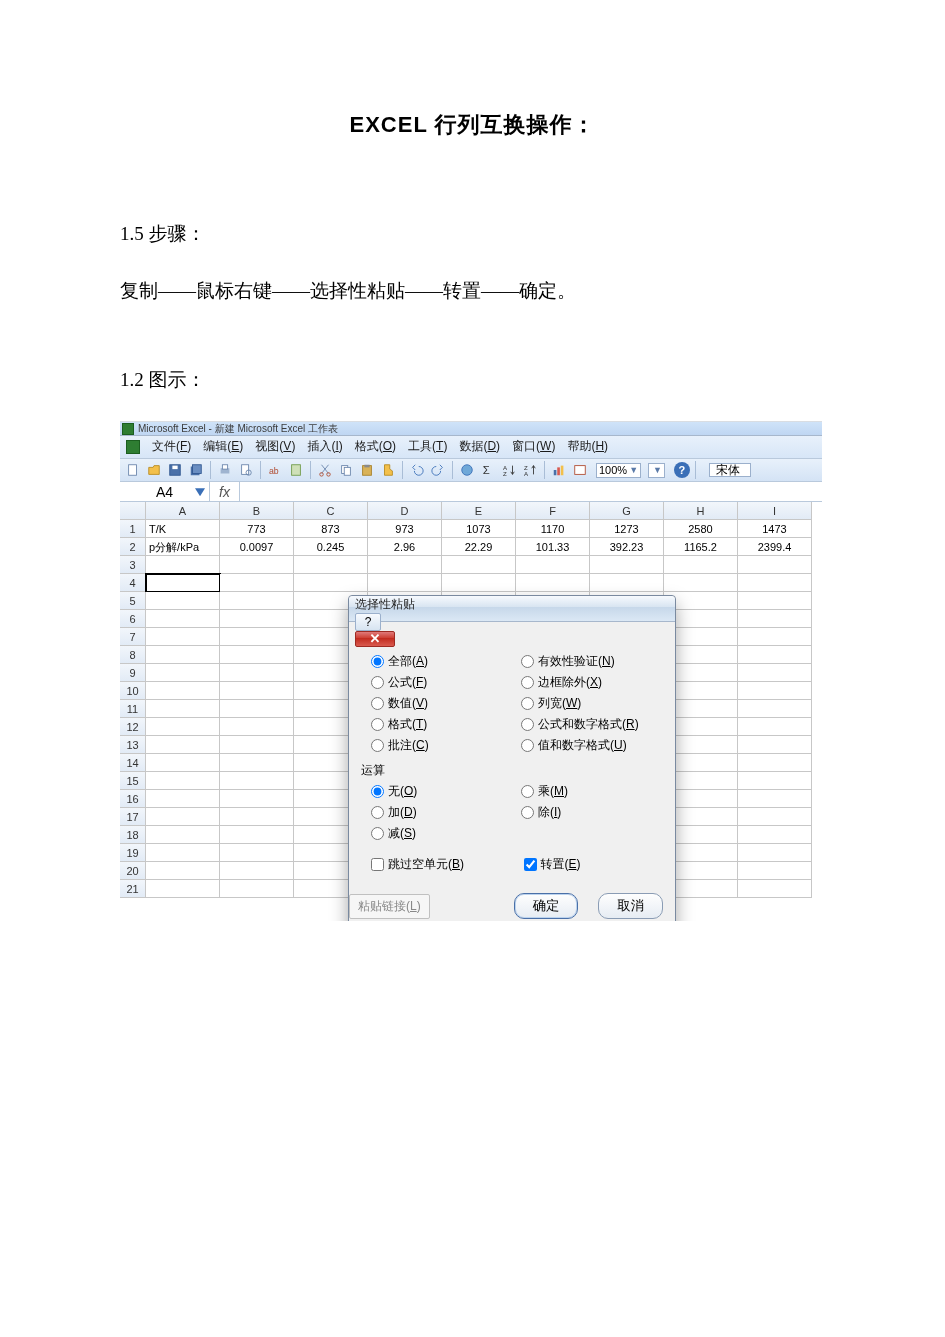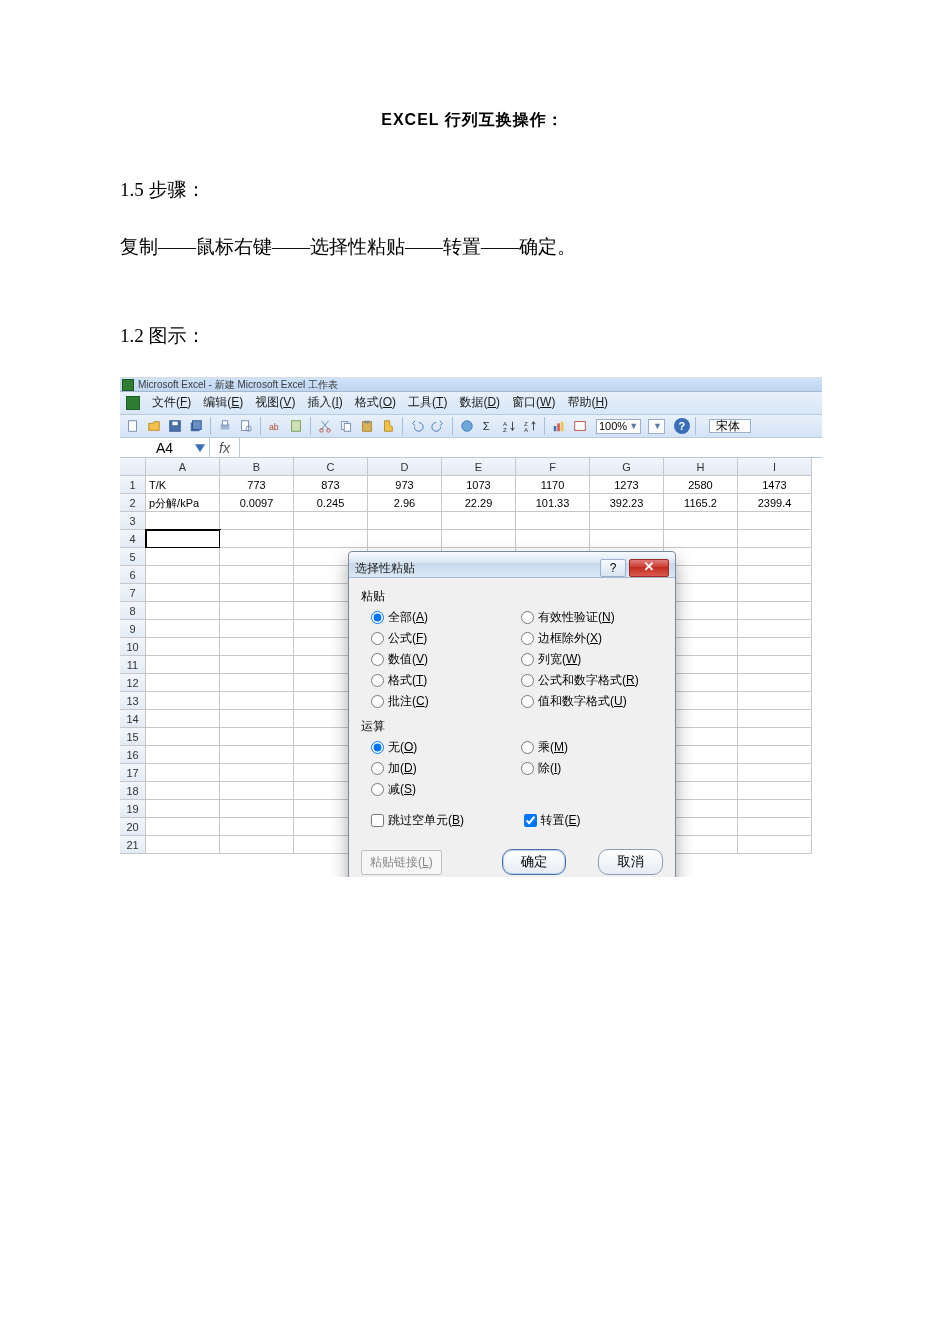--- a/index.html
+++ b/index.html
@@ -11,23 +11,23 @@
     height: 1337px;
     position: relative;
     overflow: hidden;
   }
   .page {
     padding: 110px 120px 40px 120px;
   }
   .doc-title {
     text-align: center;
     font-family: "SimHei", "黑体", sans-serif;
-    font-size: 16px;
+    font-size: 22px;
     font-weight: bold;
-    margin-bottom: 46px;
+    margin-bottom: 81px;
     letter-spacing: 1px;
   }
   .section-h {
     font-size: 19px;
     margin: 0 0 28px 0;
   }
   .body-text {
     font-size: 19px;
     margin: 0 0 60px 0;
     line-height: 1.7;
@@ -185,24 +185,25 @@
     background: #f0f0f0;
     border: 1px solid #7a8aa0;
     box-shadow: 0 8px 18px rgba(0,0,0,0.35);
     font-size: 12px;
     border-radius: 4px 4px 2px 2px;
   }
   .dlg-title {
     height: 26px;
     background: linear-gradient(#f7fafe,#d7e4f1 45%,#c7d8ea 46%,#dbe8f5);
     border-bottom: 1px solid #a7b7cc;
-    display: flex; align-items: flex-end;
+    display: flex; align-items: flex-start;
     padding: 0 6px;
     border-radius: 4px 4px 0 0;
     position: relative;
+    flex-direction: column;
   }
   .dlg-title .txt { flex:1; font-size: 12px; color:#222; }
   .dlg-title .helpbtn {
     width: 26px; height: 18px;
     background: linear-gradient(#f7fafe,#d7e4f1);
     border:1px solid #9bb0cc;
     text-align:center; font-size:12px; line-height:16px;
     border-radius:2px; margin-right:3px;
   }
   .dlg-title .closebtn {
@@ -229,22 +230,22 @@
   .check-row {
     display: grid;
     grid-template-columns: 1fr 1fr;
     gap: 4px 13px;
     padding-left: 10px;
     margin-top: 14px;
   }
   .dlg-buttons {
     display: flex;
     justify-content: flex-start;
-    gap: 20px;
-    padding: 10px 12px 12px 12px;
+    gap: 8px;
+    padding: 10px 12px 12px 0;
     align-items: center;
   }
   .dlg-buttons .linkbtn {
     color:#888;
     padding: 3px 8px;
     border:1px solid #c0c0c0;
     background:#f6f6f6;
     border-radius:2px;
   }
   .dlg-buttons .btn {

